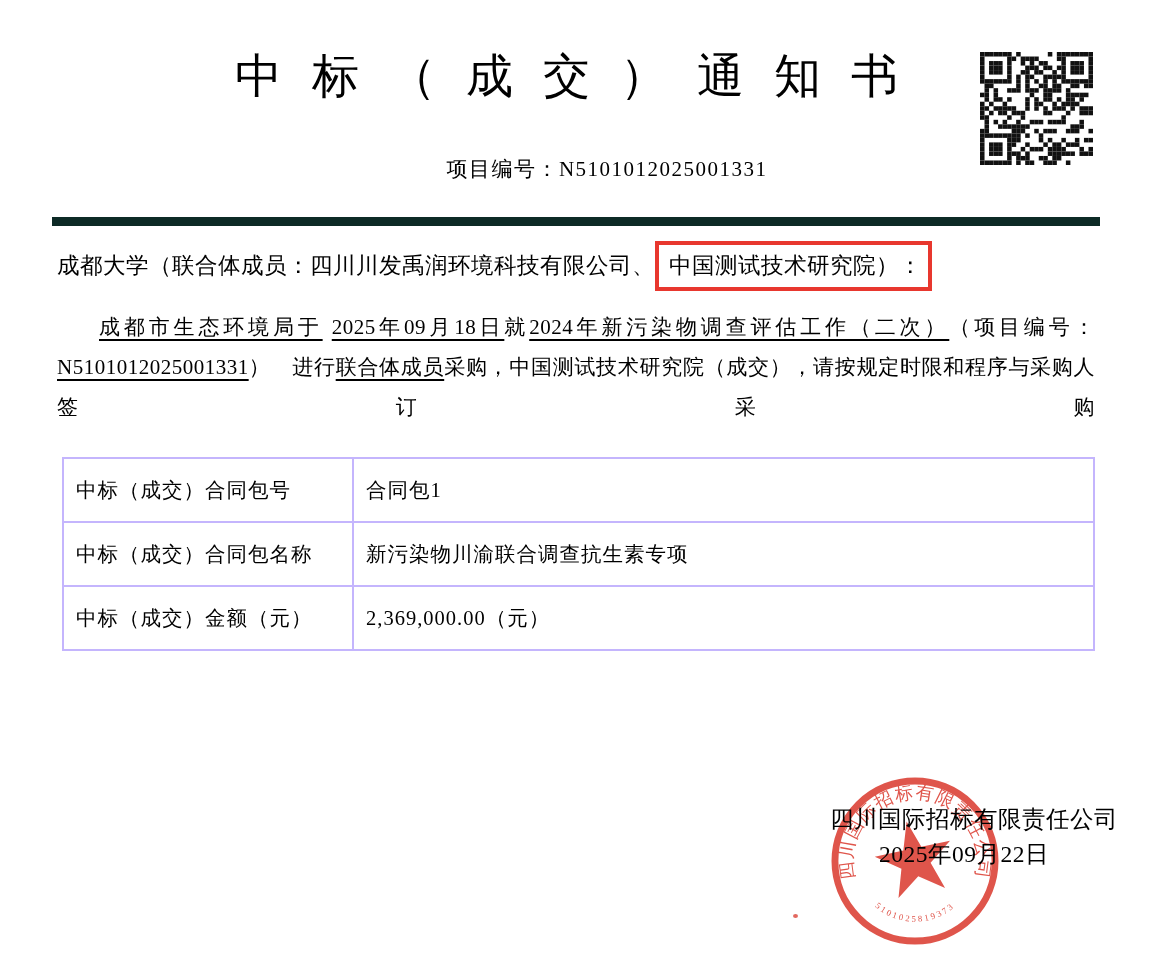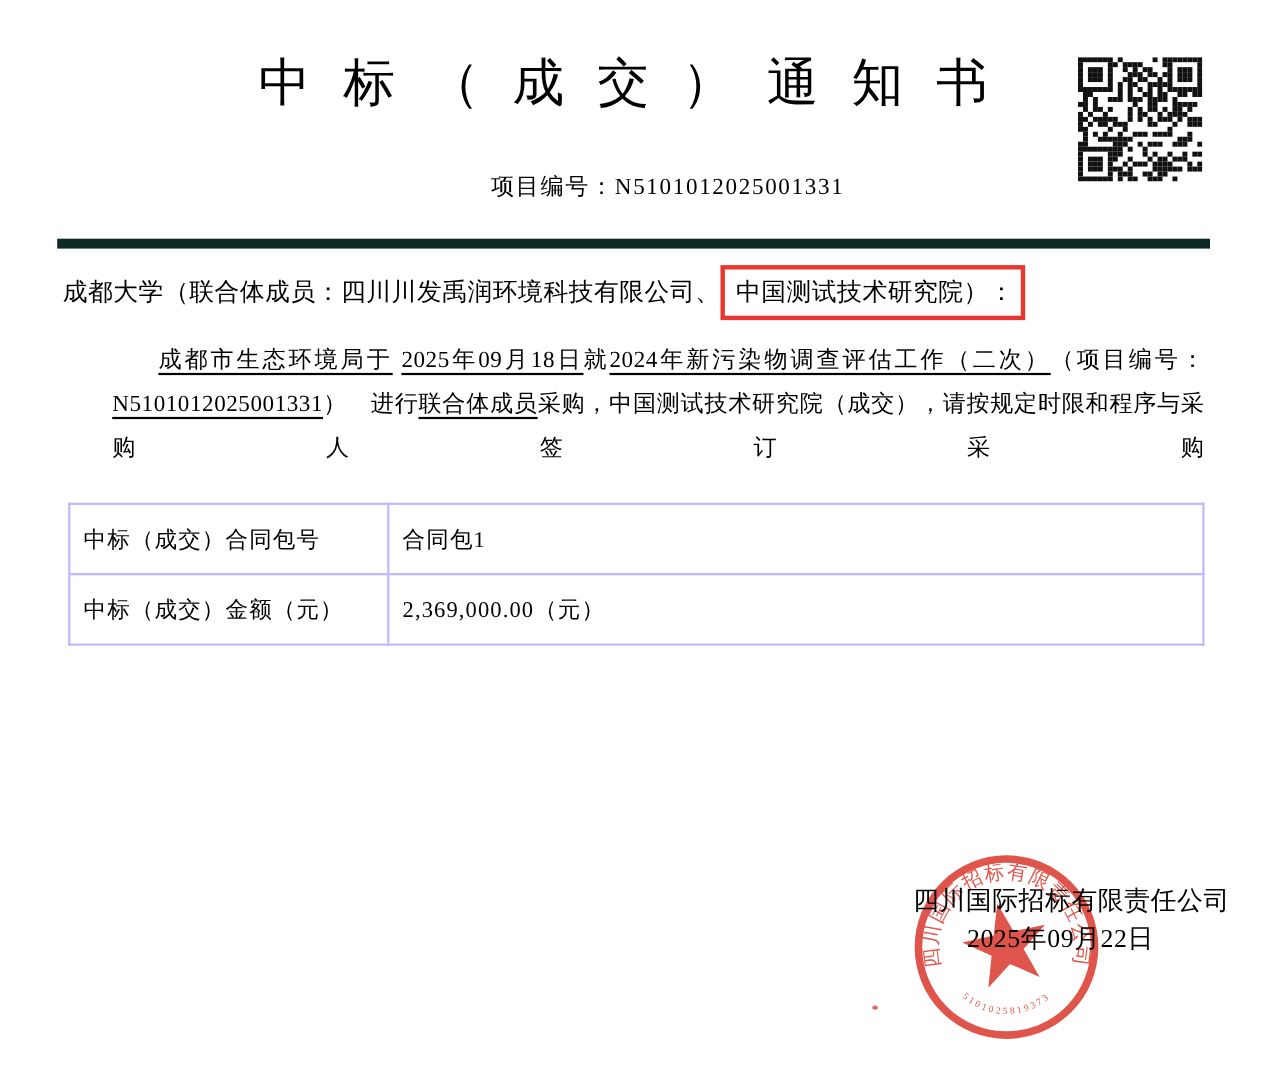--- a/index.html
+++ b/index.html
@@ -45,21 +45,21 @@
   .hl-box{
     display:inline;
     border:4px solid var(--hl);
     padding:8px 6px 9px 10px;
   }
 
   .body-text{
     position:absolute;left:57px;top:307px;width:1038px;
     font-size:21px;line-height:40px;letter-spacing:0.5px;
   }
-  .body-line{text-align:justify;text-align-last:justify;margin-left:45px;}
+  .body-line{text-align:justify;text-align-last:justify;}
   .body-line.last{text-align-last:left;}
   .body-line.first{text-indent:2em;}
   .u{
     text-decoration:underline;
     text-underline-offset:5px;
     text-decoration-thickness:1.5px;
   }
 
   table.notice{
     position:absolute;left:62px;top:457px;width:1033px;
@@ -435,20 +435,24 @@
     <div class="body-line"><span class="u">N5101012025001331</span><span>）　进行</span><span class="u">联合体成员</span><span>采购，中国测试技术研究院（成交），请按规定时限和程序与采购人签订采购</span></div>
   </div>
 
   <table class="notice">
     <tbody>
       <tr>
         <td class="cell-label">中标（成交）合同包号</td>
         <td class="cell-value">合同包1</td>
       </tr>
       <tr>
+        <td class="cell-label">中标（成交）合同包名称</td>
+        <td class="cell-value">新污染物川渝联合调查抗生素专项</td>
+      </tr>
+      <tr>
         <td class="cell-label">中标（成交）金额（元）</td>
         <td class="cell-value">2,369,000.00（元）</td>
       </tr>
     </tbody>
   </table>
 
   <div class="footer">
     <div>四川国际招标有限责任公司</div>
     <div>2025年09月22日</div>
   </div>

